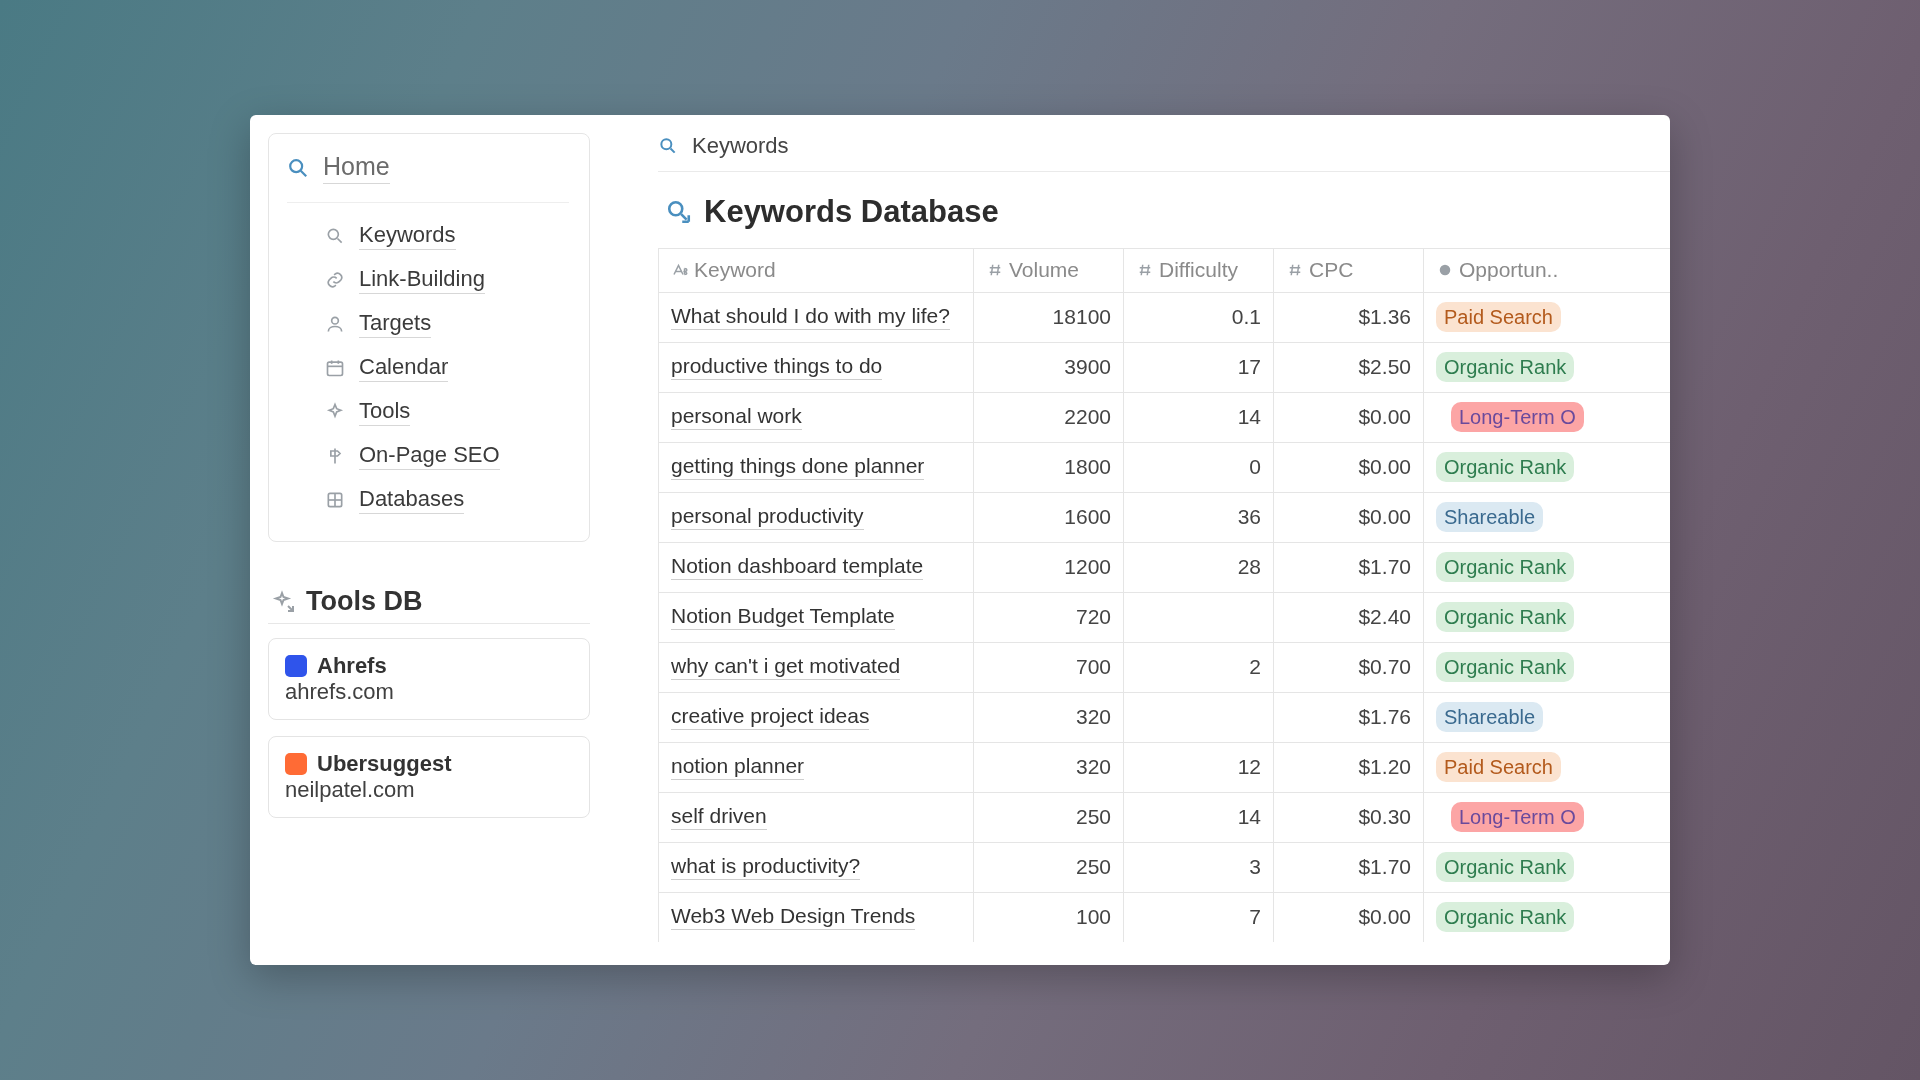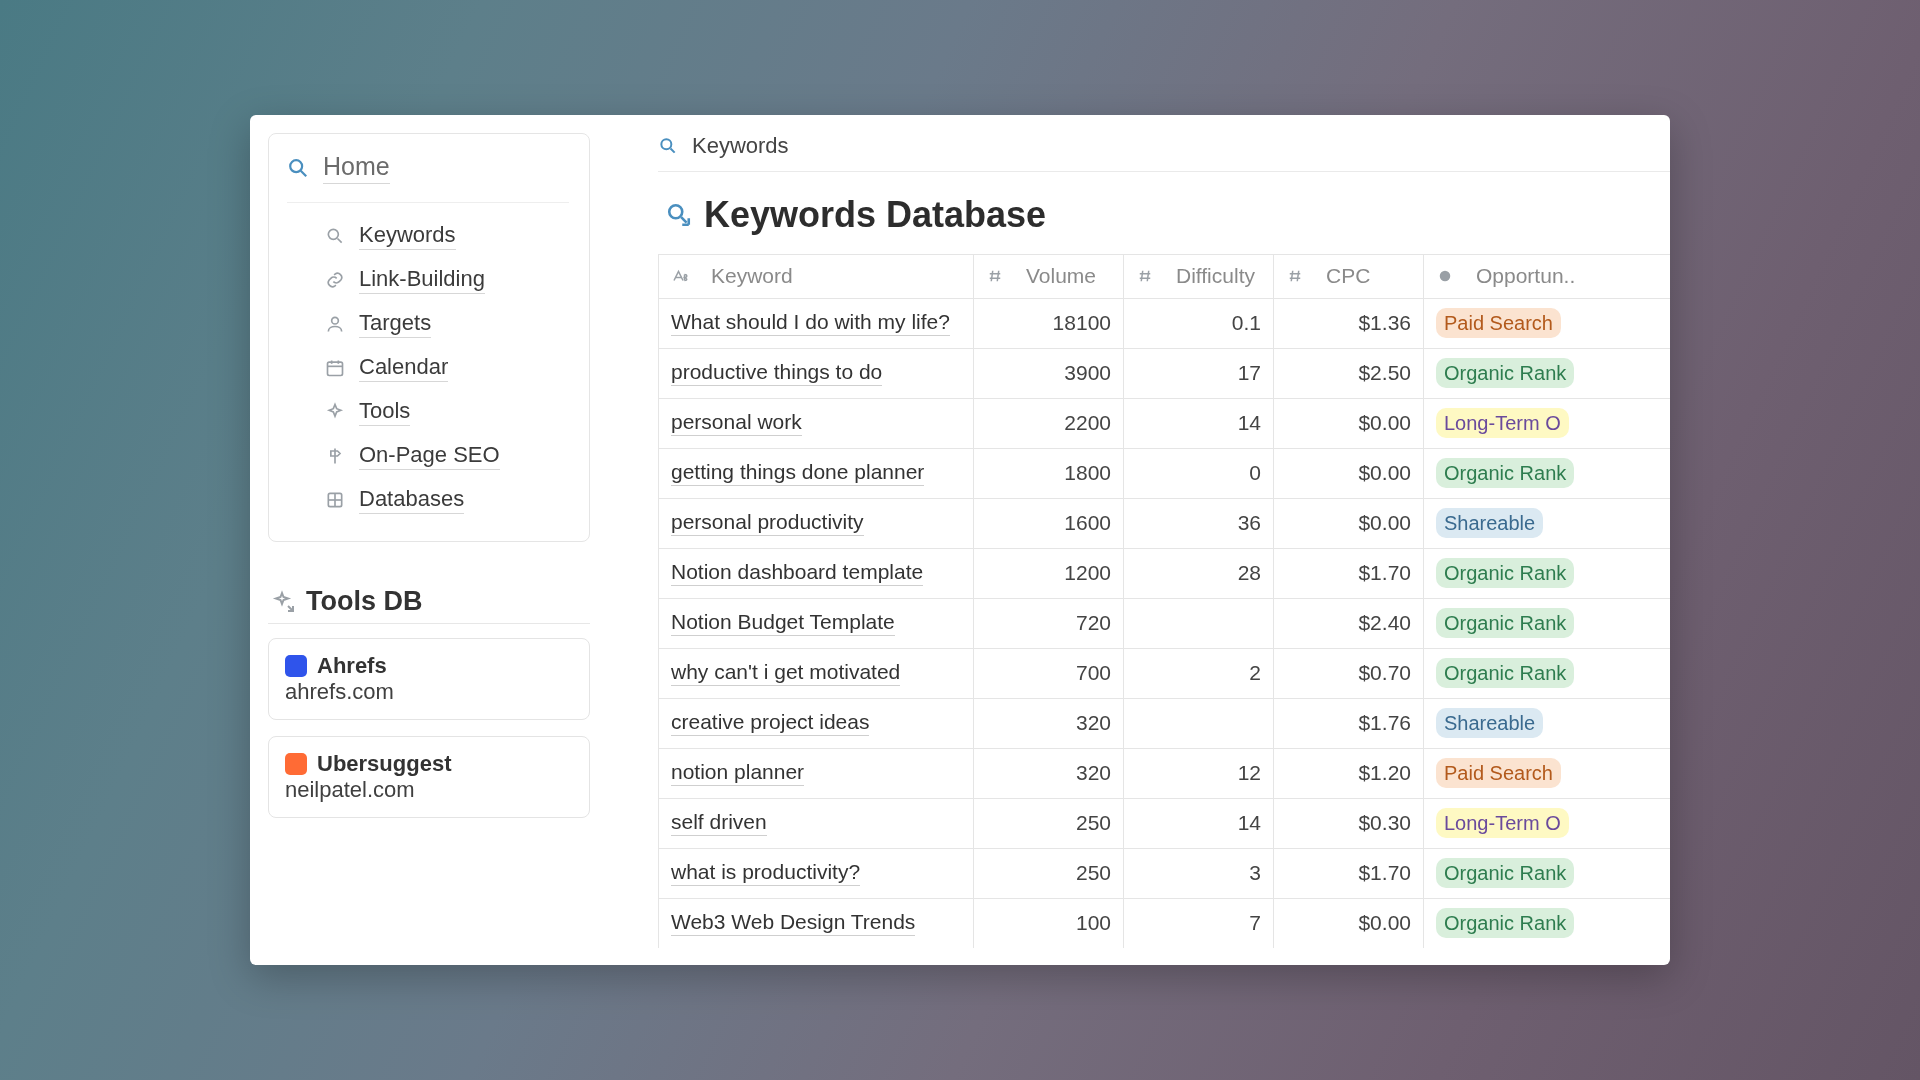--- a/index.html
+++ b/index.html
@@ -115,21 +115,21 @@
   }
   .breadcrumb .ic { width: 20px; height: 20px; }
   .breadcrumb-label { font-size: 22px; color: #444; font-weight: 500; }
 
   .db-title-row {
     display: flex;
     align-items: center;
     gap: 12px;
     padding: 22px 0 18px 8px;
   }
-  .db-title { font-size: 36px; font-weight: 700; color: #2d2d2d; }
+  .db-title { font-size: 31px; font-weight: 700; color: #2d2d2d; }
 
   
   .kw-table {
     display: flex;
     flex-direction: column;
     overflow: hidden;
   }
   .kw-header, .kw-row {
     display: flex;
     border-top: 1px solid #e5e5e5;
@@ -144,21 +144,21 @@
   .cell:first-child { border-left: 1px solid #e5e5e5; }
   .col-kw   { width: 316px; flex: 0 0 316px; }
   .col-vol  { width: 150px; flex: 0 0 150px; justify-content: flex-end; }
   .col-diff { width: 150px; flex: 0 0 150px; justify-content: flex-end; }
   .col-cpc  { width: 150px; flex: 0 0 150px; justify-content: flex-end; }
   .col-opp  { width: 150px; flex: 0 0 150px; border-right: none; }
 
   .kw-header .cell {
     color: #8a8a8a;
     font-weight: 400;
-    gap: 22px;
+    gap: 5px;
     justify-content: flex-start;
   }
   .kw-header .cell .hic { width: 18px; height: 18px; }
 
   .kw-row .col-kw {
     color: #333;
     font-weight: 500;
   }
   .kw-row .col-kw span {
     border-bottom: 1px solid #cfcfcf;
@@ -172,21 +172,21 @@
   }
   .tag {
     padding: 2px 8px;
     border-radius: 10px;
     font-size: 20px;
     line-height: 1.3;
     white-space: nowrap;
   }
   .tag-paid     { background: #fbe3d0; color: #b35a1c; }
   .tag-organic  { background: #d9efdc; color: #2e7d4f; }
-  .tag-longterm { background: #fef9c3; color: #6a4a9c; }
+  .tag-longterm { background: #fca5a5; color: #6a4a9c; margin-left: 15px; }
   .tag-share    { background: #dbe9f2; color: #3a6a8f; text-align: right; }
 
   
   .ic svg, .hic svg { display: block; }
   .ic-gray { color: #9aa0a6; }
   .ic-blue { color: #4a8fbf; }
 </style>
 </head>
 <body>
 

